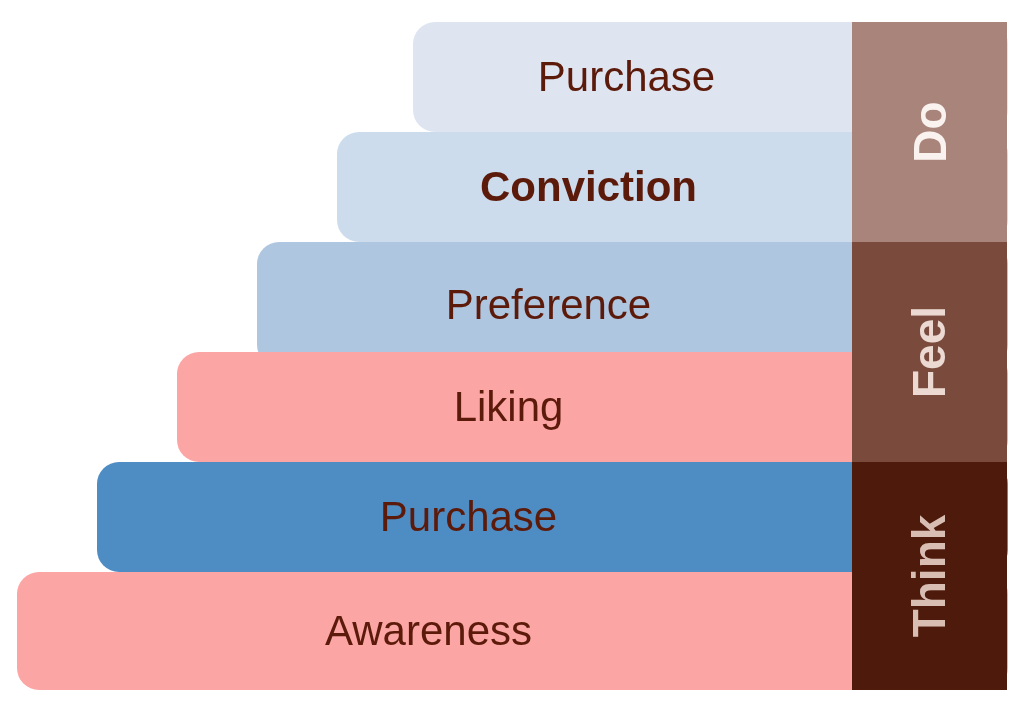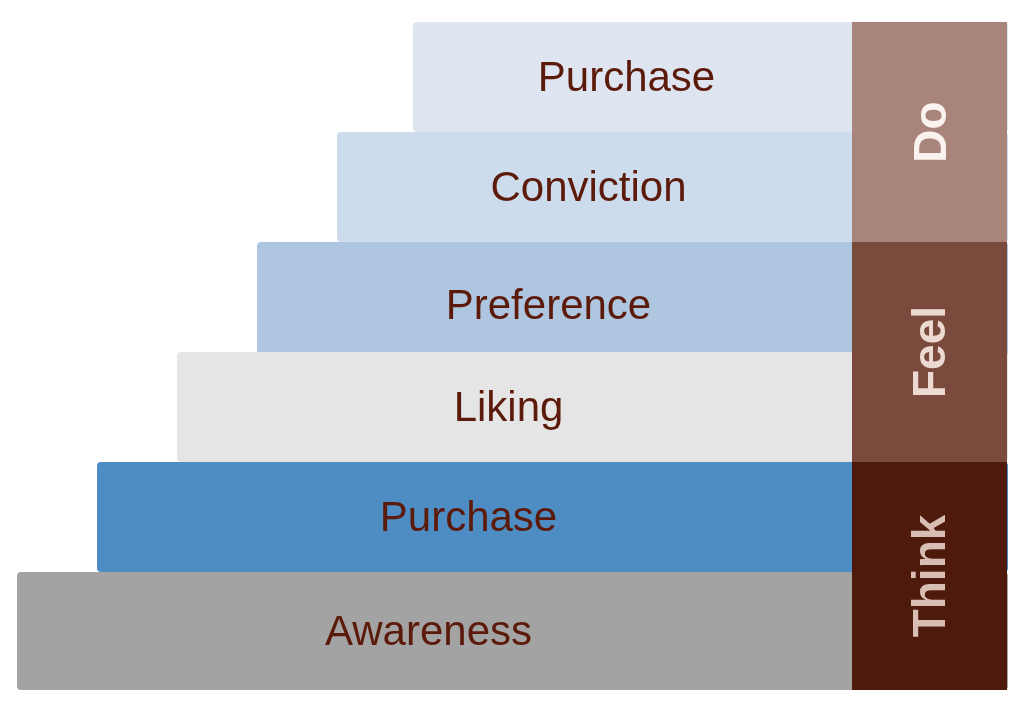--- a/index.html
+++ b/index.html
@@ -24,21 +24,21 @@
     position: absolute;
     left: 0;
     top: 0;
     width: 1024px;
     height: 708px;
   }
 
   .step-bar {
     position: absolute;
     right: 16px;           
-    border-radius: 4px;
+    border-radius: 22px;
     display: flex;
     align-items: center;
     justify-content: center;
     box-sizing: border-box;
   }
 
   .step-label {
     font-size: 42px;
     line-height: 1;
     color: #5C1A0B;
@@ -79,33 +79,33 @@
 </head>
 <body>
 
 <div id="stage">
 
   <div class="steps-layer">
 
   <div class="step-bar" style="left: 413px; top: 22px; height: 110px; background: rgb(222, 229, 240); z-index: 10;">
         <div class="step-label" style="color: rgb(92, 26, 11);">Purchase</div>
       </div>
-      <div class="step-bar" style="left: 337px; top: 132px; height: 110px; background: rgb(205, 220, 236); z-index: 11;">
+      <div class="step-bar" style="left: 337px; top: 132px; height: 110px; background: rgb(205, 220, 236); z-index: 11; font-weight: bold;">
         <div class="step-label" style="color: rgb(92, 26, 11);">Conviction</div>
       </div>
       <div class="step-bar" style="left: 257px; top: 242px; height: 125px; background: rgb(175, 198, 224); z-index: 12;">
         <div class="step-label" style="color: rgb(92, 26, 11);">Preference</div>
       </div>
-      <div class="step-bar" style="left: 177px; top: 352px; height: 110px; background: #e5e5e5; z-index: 13;">
+      <div class="step-bar" style="left: 177px; top: 352px; height: 110px; background: #fca5a5; z-index: 13;">
         <div class="step-label" style="color: rgb(92, 26, 11);">Liking</div>
       </div>
       <div class="step-bar" style="left: 97px; top: 462px; height: 110px; background: rgb(78, 140, 196); z-index: 14;">
         <div class="step-label" style="color: rgb(92, 26, 11);">Purchase</div>
       </div>
-      <div class="step-bar" style="left: 17px; top: 572px; height: 118px; background: #a3a3a3; z-index: 15;">
+      <div class="step-bar" style="left: 17px; top: 572px; height: 118px; background: #fca5a5; z-index: 15;">
         <div class="step-label" style="color: rgb(92, 26, 11);">Awareness</div>
       </div>
     </div>
 
   <div class="phase-column">
 
   <div class="phase-band" style="top: 0px; height: 220px; background: rgb(168, 132, 122); z-index: 100;">
         <div class="phase-label" style="color: rgb(250, 242, 239);">Do</div>
       </div>
       <div class="phase-band" style="top: 220px; height: 220px; background: rgb(122, 74, 60); z-index: 101;">

